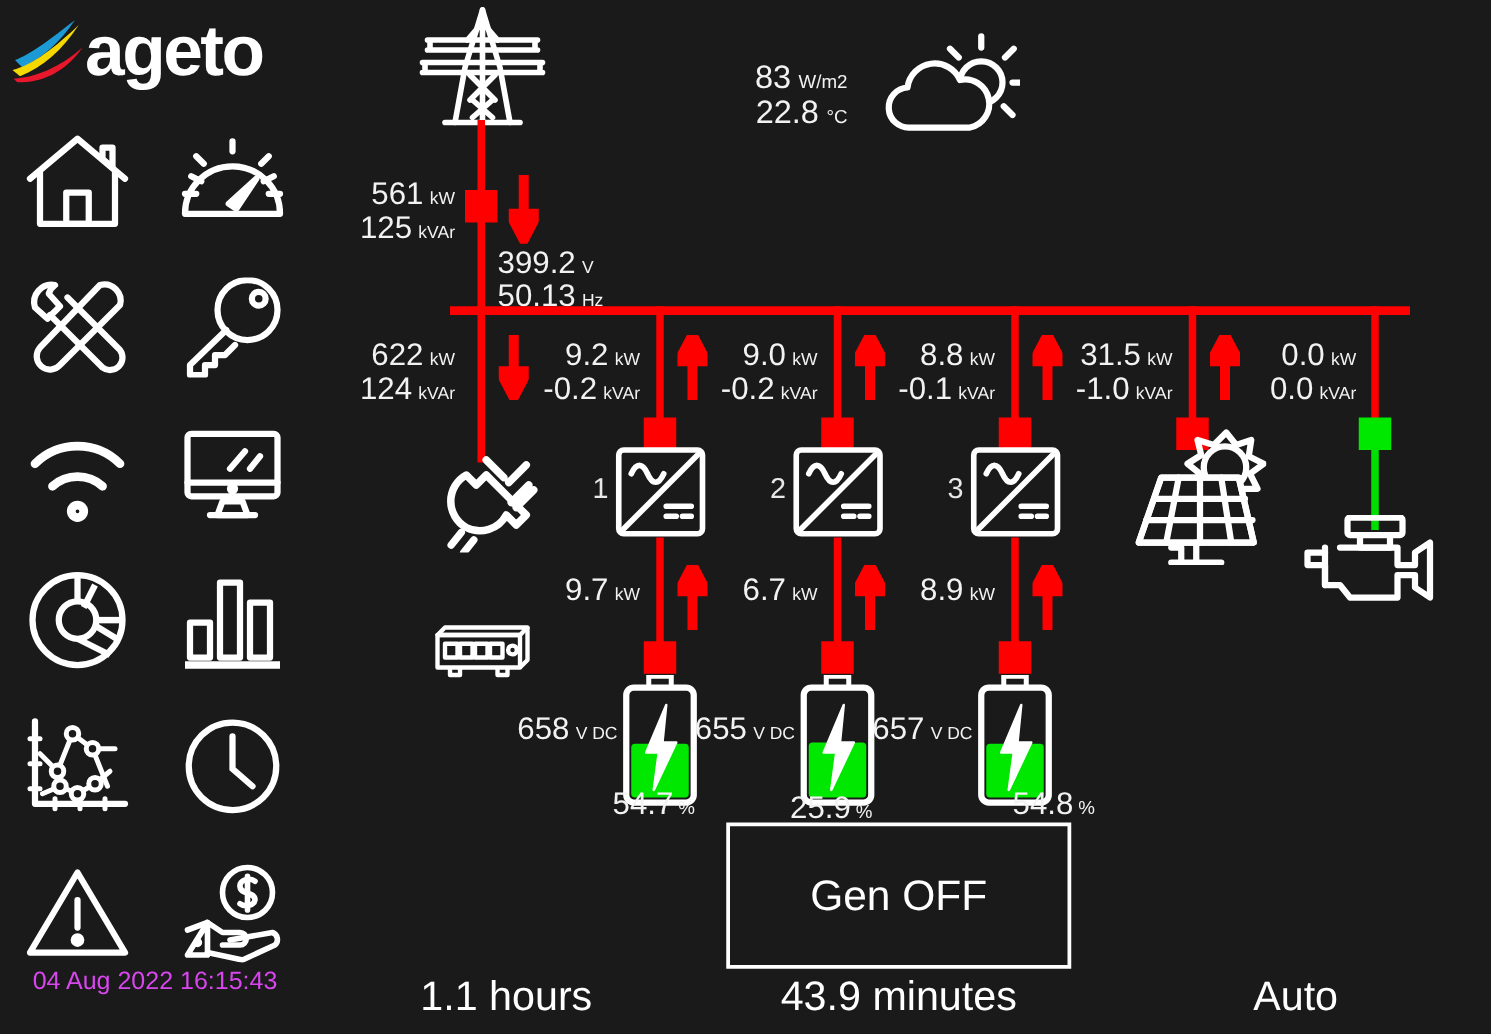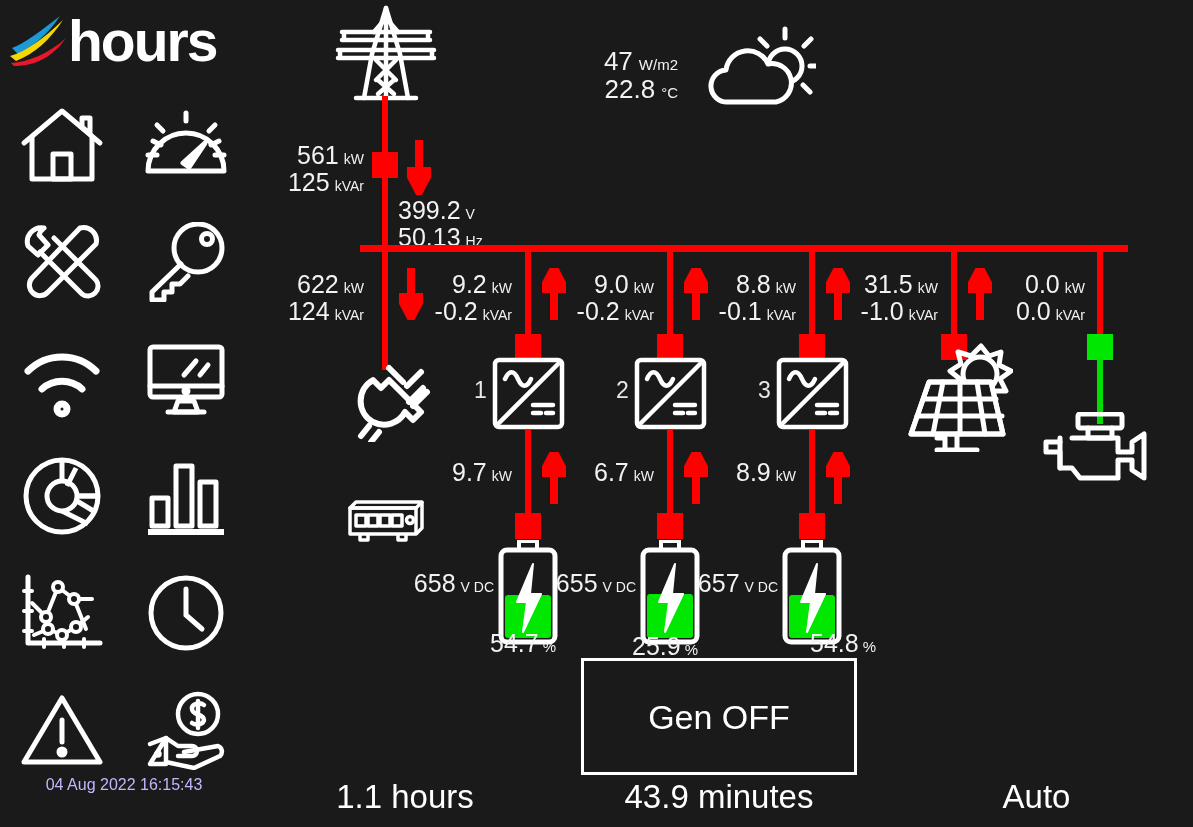--- a/index.html
+++ b/index.html
@@ -17,21 +17,21 @@
   #logo-mark { position:absolute; left:2px; top:8px; width:62px; height:52px; }
   #logo-text { position:absolute; left:62px; top:5px; font-size:57px; color:#fff; letter-spacing:-2px;
                font-family:"Liberation Sans", sans-serif; font-weight:700; line-height:60px; }
 
   .icon-grid { position:absolute; left:0; top:86px; width:248px; }
   .icon-row { display:flex; width:248px; height:117px; }
   .icon-cell { width:124px; height:117px; display:flex; align-items:center; justify-content:center; }
   .icon-cell svg { display:block; }
 
   #clock-area { position:absolute; left:0; top:775px; width:248px; text-align:center; }
-  #clock-date { font-size:16px; color:#c4b5fd; line-height:20px; }
+  #clock-date { font-size:20px; color:#d946ef; line-height:20px; }
   #clock-user { font-size:16px; color:#efefef; line-height:20px; }
 
   
   #main { position:absolute; left:248px; top:0; width:945px; height:827px; }
 
   .abs { position:absolute; }
   .rline { background:#f00; }
   .gline { background:#00e000; }
 
   .val { color:#f2f2f2; font-size:25px; line-height:27px; white-space:nowrap; }
@@ -63,21 +63,21 @@
 <div id="root">
 
   <div id="sidebar">
 
     <div id="logo-row">
       <svg id="logo-mark" viewBox="0 0 62 52">
         <path d="M4 34 C16 30 34 16 52 2 C40 20 26 32 10 40 Z" fill="#1c9ad6"></path>
         <path d="M2 42 C18 38 36 24 55 6 C42 26 26 40 8 47 Z" fill="#f5d800"></path>
         <path d="M3 49 C20 48 40 40 58 24 C44 44 26 52 6 52 Z" fill="#e8172b"></path>
       </svg>
-      <div id="logo-text">hours</div>
+      <div id="logo-text">ageto</div>
     </div>
 
     <div class="icon-grid">
 
       <div class="icon-row">
         <div class="icon-cell">
           <svg width="84" height="80" viewBox="0 0 84 80">
             <g fill="none" stroke="#fff" stroke-width="5" stroke-linejoin="round" stroke-linecap="round">
               <path d="M4 38 L42 6 L80 38"></path>
               <path d="M12 33 V74 H72 V33"></path>
@@ -235,21 +235,21 @@
         <path d="M52 6 L52 96"></path>
         <path d="M22 96 H82"></path>
         <path d="M8 30 H96 M10 30 V38 M94 30 V38 M8 38 H96"></path>
         <path d="M4 48 H100 M6 48 V56 M98 48 V56 M4 56 H100"></path>
         <path d="M40 30 L52 16 L64 30"></path>
         <path d="M42 58 L62 78 M62 58 L42 78 M44 78 L60 92 M60 78 L44 92"></path>
       </g>
     </svg>
 
     <div class="wx-num" style="left:330px; top:46px; width:100px;">
-      <span>47</span><span class="u" style="margin-left:6px;">W/m2</span>
+      <span>83</span><span class="u" style="margin-left:6px;">W/m2</span>
     </div>
     <div class="wx-num" style="left:330px; top:74px; width:100px;">
       <span>22.8</span><span class="u" style="margin-left:6px;">°C</span>
     </div>
     <svg class="abs" style="left:458px; top:26px;" width="110" height="84" viewBox="0 0 110 84">
       <g fill="none" stroke="#fff" stroke-width="5" stroke-linecap="round" stroke-linejoin="round">
         <path d="M79 12 V3 M98 20 l7-7 M104 40 h9 M97 59 l7 7 M61 20 l-7-7"></path>
         <circle cx="79" cy="40" r="17"></circle>
         <path d="M22 76 A16 16 0 0 1 20 44 A22 22 0 0 1 62 38 A16 16 0 0 1 70 76 Z" fill="#1a1a1a"></path>
       </g>

